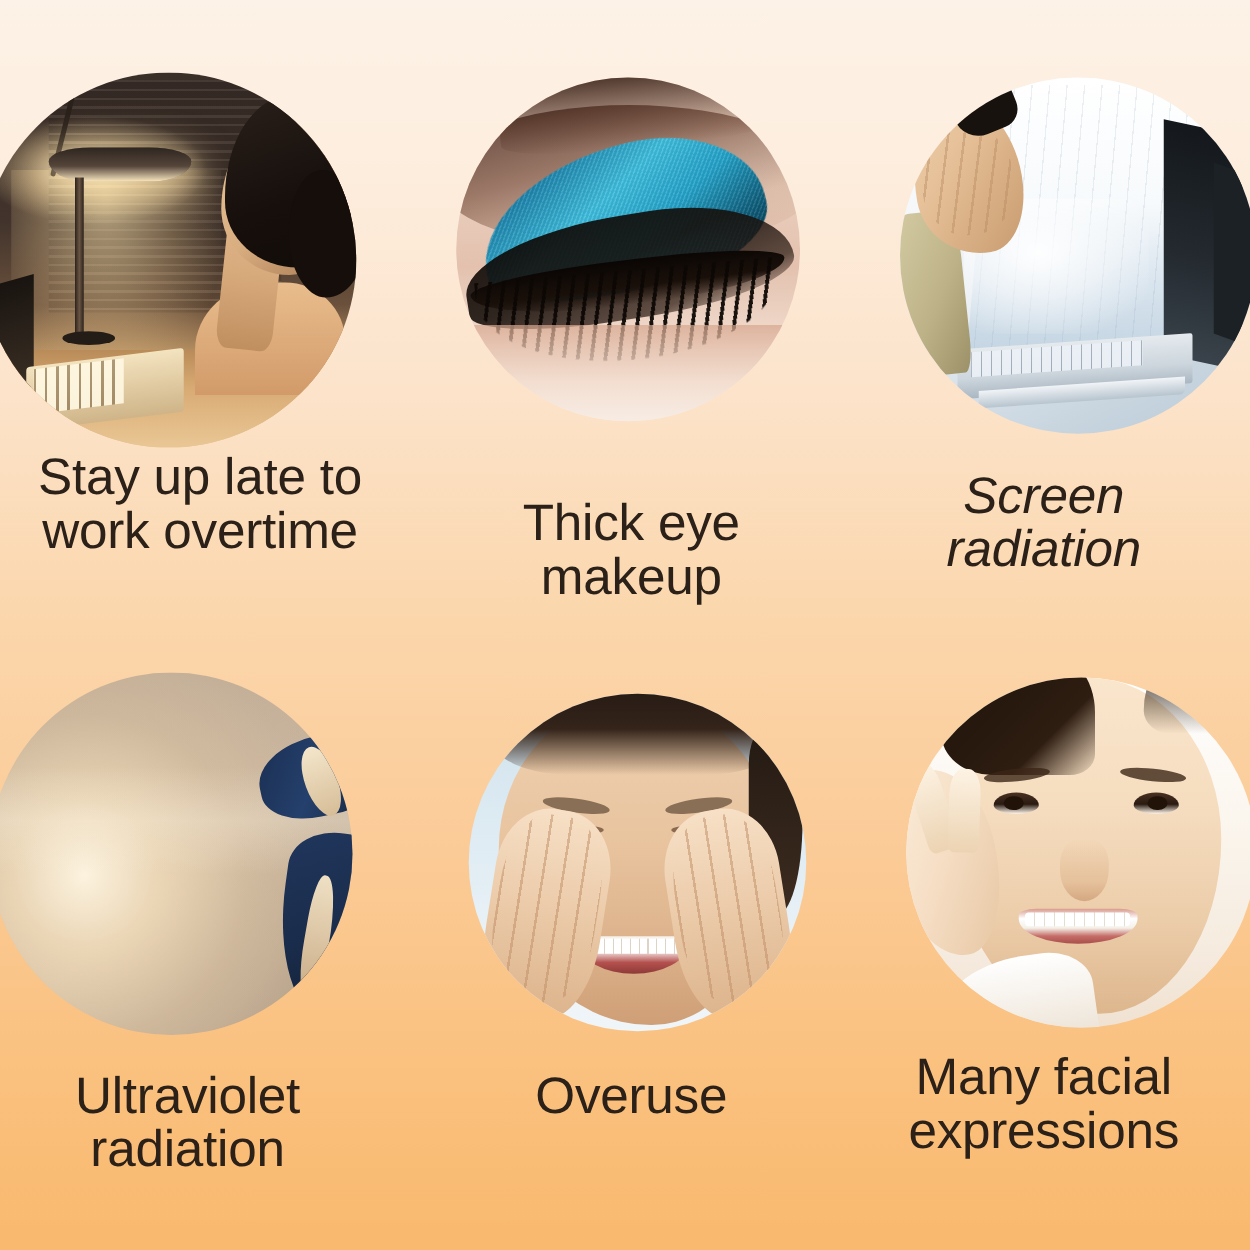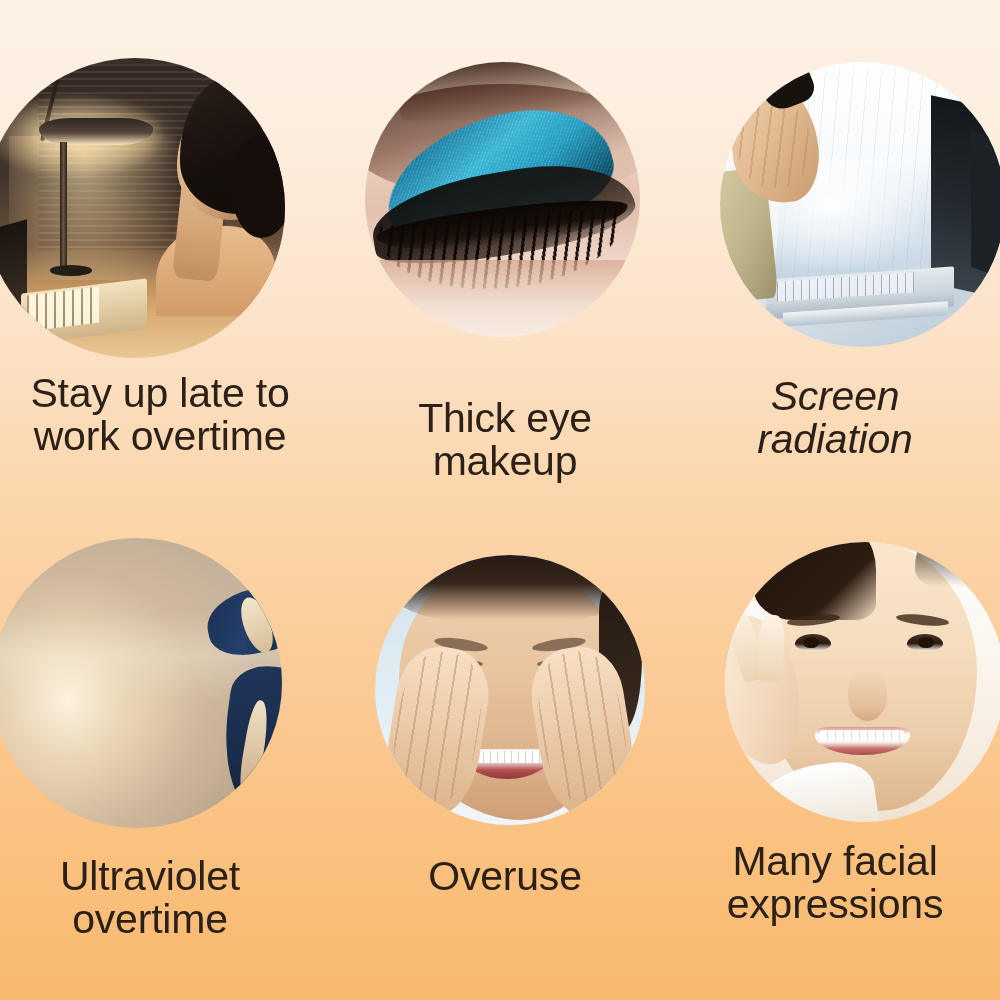--- a/index.html
+++ b/index.html
@@ -589,21 +589,21 @@
         <div class="laptop-screen"></div>
         <div class="laptop-base"></div>
         <div class="keys"></div>
         <div class="shoulder"></div>
         <div class="arm"></div>
         <div class="head"></div>
         <div class="hair"></div>
         <div class="hair2"></div>
       </div>
     </div>
-    <div class="caption" style="left:0;top:372px;width:320px;">Stay up late to
+    <div class="caption" style="left:0;top:360px;width:320px;">Stay up late to
 work overtime</div>
   </div>
 
   <div class="cell" style="left:340px;top:0;width:330px;height:470px;">
     <div class="photo s2" style="left:25px;top:62px;width:275px;height:275px;">
       <div class="scene">
         <div class="brow"></div>
         <div class="crease"></div>
         <div class="shadow-teal"></div>
         <div class="lid-dark"></div>
@@ -641,21 +641,21 @@
     <div class="photo s4" style="left:-8px;top:38px;width:290px;height:290px;">
       <div class="scene">
         <div class="hazeband"></div>
         <div class="sil1"></div>
         <div class="sil-hl"></div>
         <div class="sil2"></div>
         <div class="sil-hl2"></div>
       </div>
     </div>
     <div class="caption" style="left:0;top:355px;width:300px;">Ultraviolet
-overtime</div>
+radiation</div>
   </div>
 
   <div class="cell" style="left:670px;top:500px;width:330px;height:470px;">
     <div class="photo s6" style="left:55px;top:42px;width:280px;height:280px;">
       <div class="scene">
         <div class="face"></div>
         <div class="hair"></div>
         <div class="hair-r"></div>
         <div class="brow-l"></div>
         <div class="brow-r"></div>

